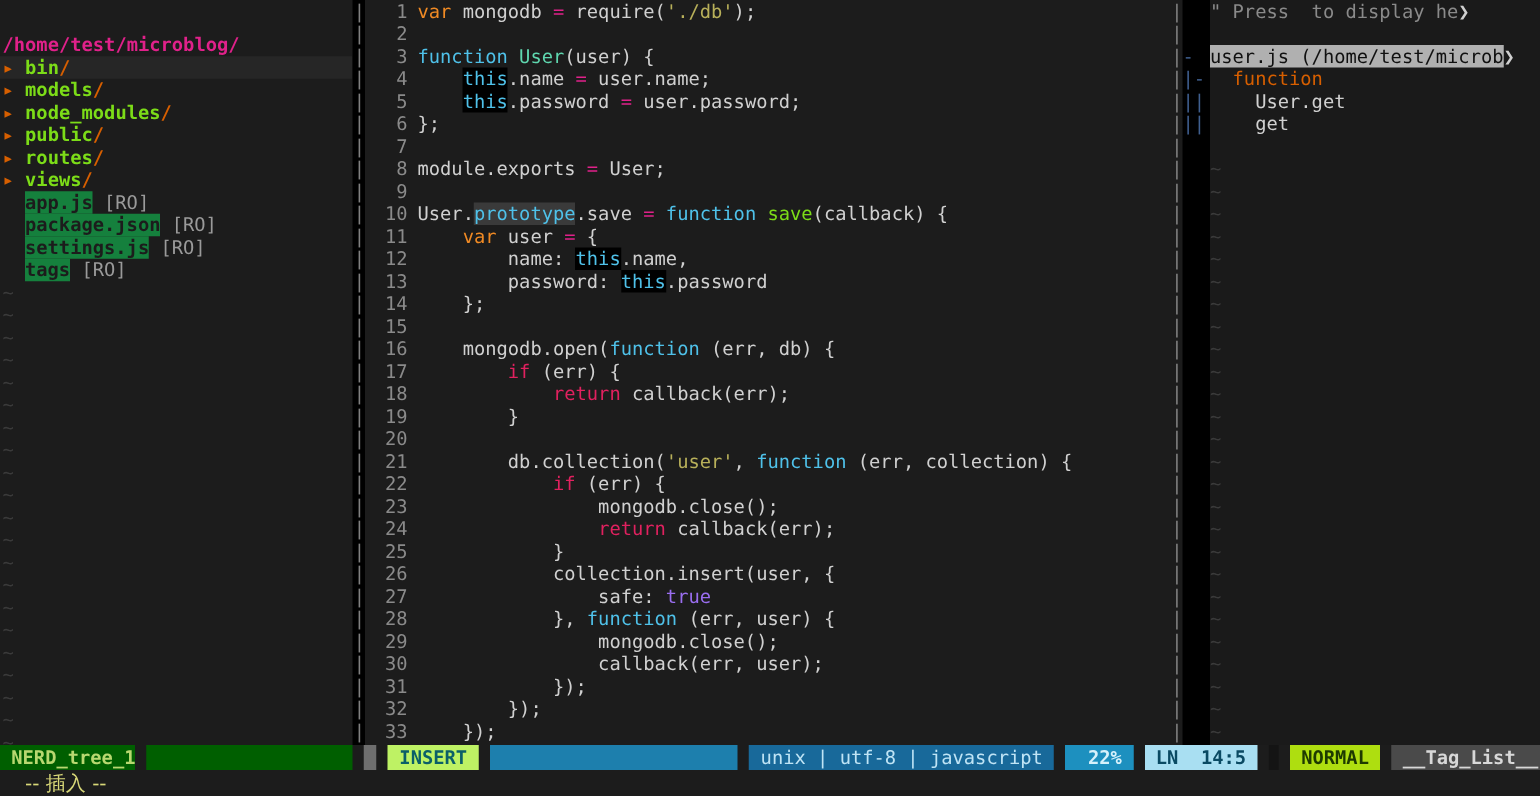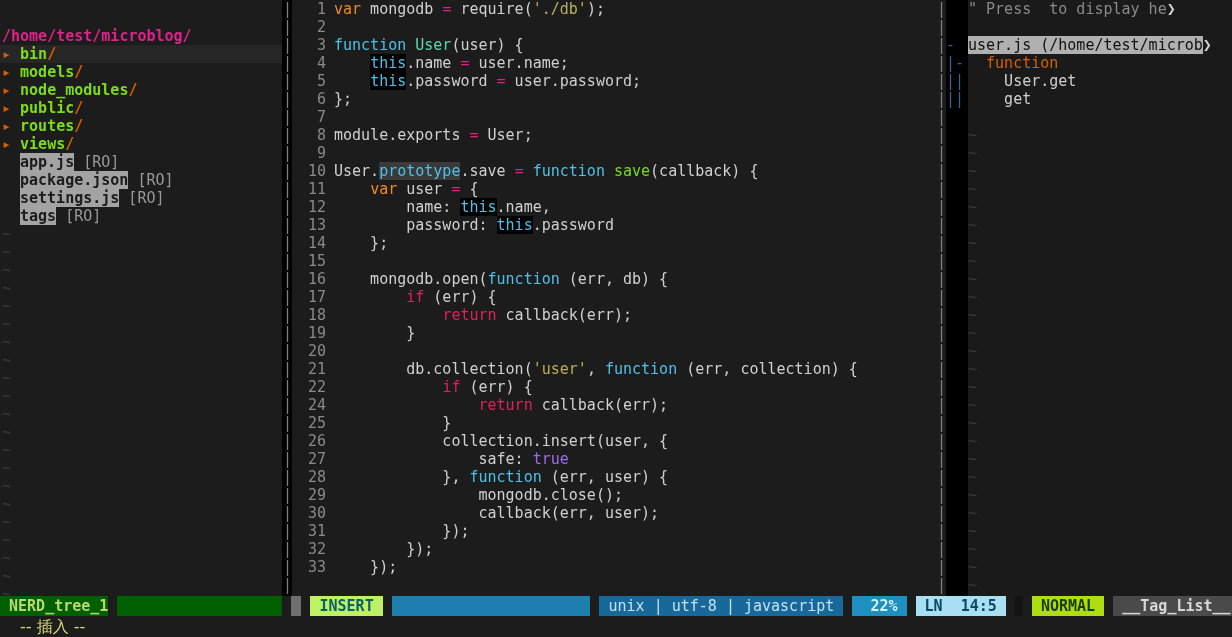--- a/index.html
+++ b/index.html
@@ -28,21 +28,21 @@
     overflow: hidden;
     margin-top: 27px;
   }
   #nt-title { color: #e0218a; font-weight: bold; padding-left: 2px; }
   .nt-dir { padding-left: 2px; }
   .nt-arrow { color: #d75f00; }
   .nt-dirname { color: #7cdc18; font-weight: bold; }
   .nt-slash { color: #d75f00; font-weight: bold; }
   .nt-file { padding-left: 20px; }
   .nt-filename {
-    background: #a3a3a3; color: #1c1c1c; font-weight: bold;
+    background: #15803d; color: #1c1c1c; font-weight: bold;
   }
   .nt-ro { color: #9a9a9a; }
   .nt-tilde { color: #3a3a3a; padding-left: 2px; }
   .nt-row-cursor { background: #262626; }
 
   
   #sep-left {
     position: absolute; left: 282px; top: 0;
     width: 10px; height: 596px;
     background: #000;
@@ -239,20 +239,21 @@
       <div class="code-row"><span class="lnum">13</span><span class="lgap"></span><span class="code-text">        password: <span class="thisw">this</span>.password</span></div>
       <div class="code-row"><span class="lnum">14</span><span class="lgap"></span><span class="code-text">    };</span></div>
       <div class="code-row"><span class="lnum">15</span><span class="lgap"></span><span class="code-text"></span></div>
       <div class="code-row"><span class="lnum">16</span><span class="lgap"></span><span class="code-text">    mongodb.open(<span class="kw2">function</span> (err, db) {</span></div>
       <div class="code-row"><span class="lnum">17</span><span class="lgap"></span><span class="code-text">        <span class="kwret">if</span> (err) {</span></div>
       <div class="code-row"><span class="lnum">18</span><span class="lgap"></span><span class="code-text">            <span class="kwret">return</span> callback(err);</span></div>
       <div class="code-row"><span class="lnum">19</span><span class="lgap"></span><span class="code-text">        }</span></div>
       <div class="code-row"><span class="lnum">20</span><span class="lgap"></span><span class="code-text"></span></div>
       <div class="code-row"><span class="lnum">21</span><span class="lgap"></span><span class="code-text">        db.collection(<span class="str">'user'</span>, <span class="kw2">function</span> (err, collection) {</span></div>
       <div class="code-row"><span class="lnum">22</span><span class="lgap"></span><span class="code-text">            <span class="kwret">if</span> (err) {</span></div>
+      <div class="code-row"><span class="lnum">23</span><span class="lgap"></span><span class="code-text">                mongodb.close();</span></div>
       <div class="code-row"><span class="lnum">24</span><span class="lgap"></span><span class="code-text">                <span class="kwret">return</span> callback(err);</span></div>
       <div class="code-row"><span class="lnum">25</span><span class="lgap"></span><span class="code-text">            }</span></div>
       <div class="code-row"><span class="lnum">26</span><span class="lgap"></span><span class="code-text">            collection.insert(user, {</span></div>
       <div class="code-row"><span class="lnum">27</span><span class="lgap"></span><span class="code-text">                safe: <span class="bool">true</span></span></div>
       <div class="code-row"><span class="lnum">28</span><span class="lgap"></span><span class="code-text">            }, <span class="kw2">function</span> (err, user) {</span></div>
       <div class="code-row"><span class="lnum">29</span><span class="lgap"></span><span class="code-text">                mongodb.close();</span></div>
       <div class="code-row"><span class="lnum">30</span><span class="lgap"></span><span class="code-text">                callback(err, user);</span></div>
       <div class="code-row"><span class="lnum">31</span><span class="lgap"></span><span class="code-text">            });</span></div>
       <div class="code-row"><span class="lnum">32</span><span class="lgap"></span><span class="code-text">        });</span></div>
       <div class="code-row"><span class="lnum">33</span><span class="lgap"></span><span class="code-text">    });</span></div>

